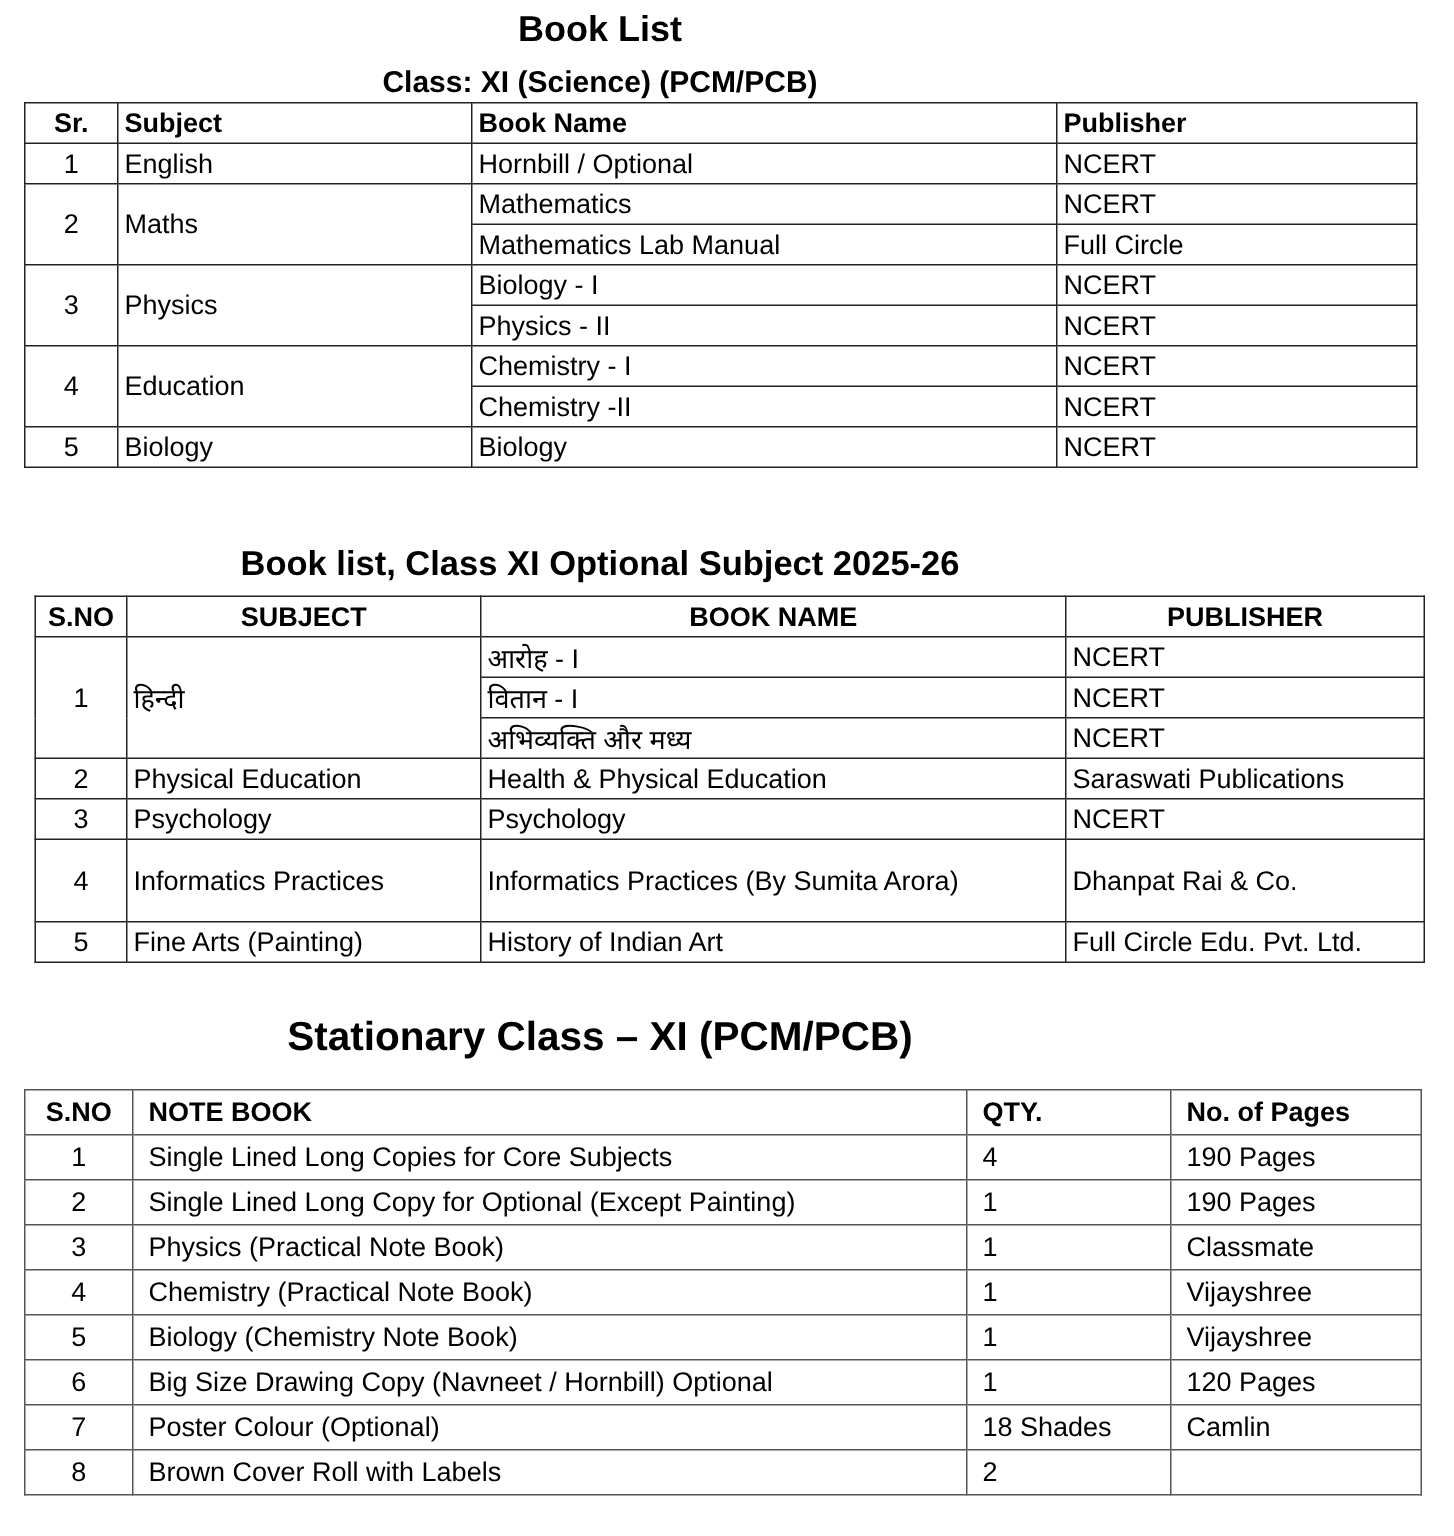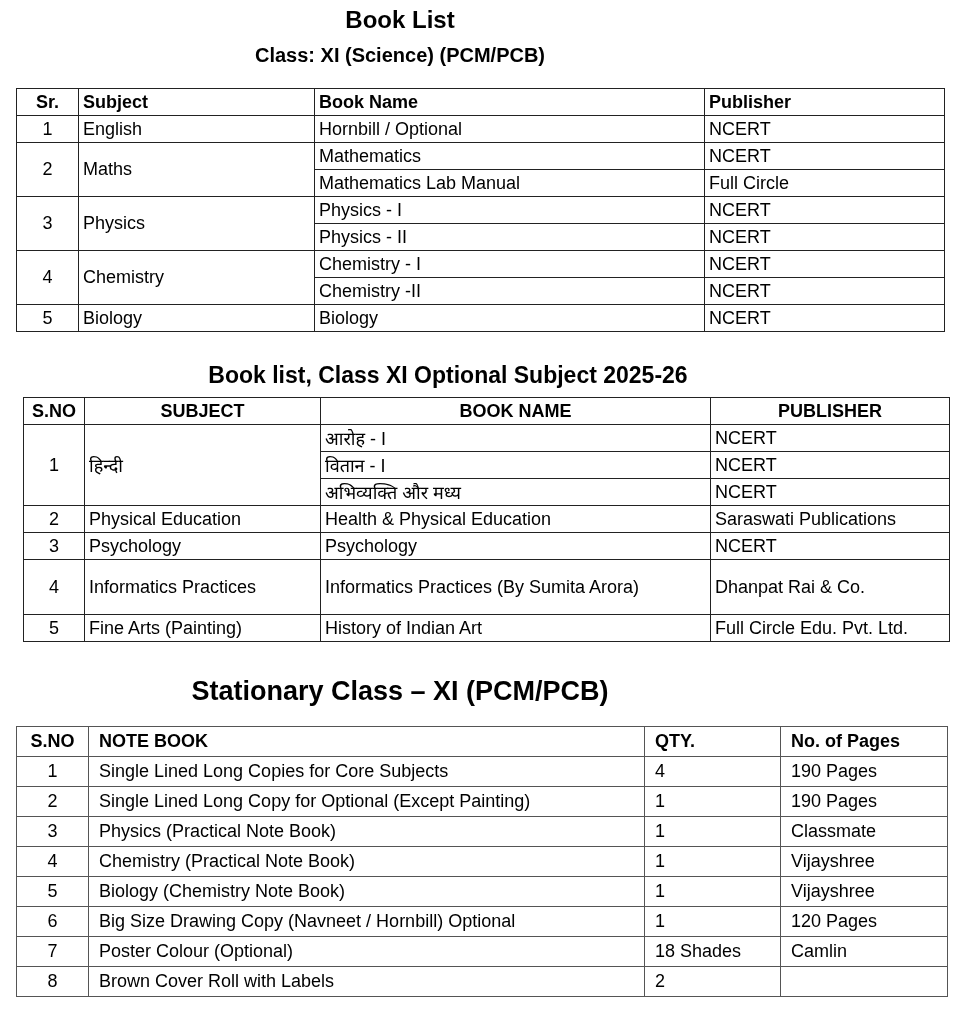--- a/index.html
+++ b/index.html
@@ -22,21 +22,21 @@
   .t2 td, .t2 th { height: 26px; }
   .t3 td, .t3 th { height: 29px; border-color: #555; }
   .t3 td.pad, .t3 th.pad { padding-left: 10px; }
 </style>
 </head>
 <body>
 
 <div class="title" style="top:6px;font-size:24px;">Book List</div>
 <div class="title" style="top:44px;font-size:20px;">Class: XI (Science) (PCM/PCB)</div>
 
-<table class="t1" style="left:16px;top:88px;width:928px;">
+<table class="t1" style="left:16px;top:68px;width:928px;">
   <colgroup>
       <col style="width:62px">
       <col style="width:236px">
       <col style="width:390px">
       <col style="width:240px">
     </colgroup>
   <thead>
     <tr>
       <th class="c">Sr.</th>
       <th>Subject</th>
@@ -57,47 +57,47 @@
       <td>Mathematics</td>
       <td>NCERT</td>
     </tr>
     <tr>
       <td>Mathematics Lab Manual</td>
       <td>Full Circle</td>
     </tr>
     <tr>
       <td class="c" rowspan="2">3</td>
       <td rowspan="2">Physics</td>
-      <td>Physics - I</td>
+      <td>Biology - I</td>
       <td>NCERT</td>
     </tr>
     <tr>
       <td>Physics - II</td>
       <td>NCERT</td>
     </tr>
     <tr>
       <td class="c" rowspan="2">4</td>
-      <td rowspan="2">Chemistry</td>
+      <td rowspan="2">Education</td>
       <td>Chemistry - I</td>
       <td>NCERT</td>
     </tr>
     <tr>
       <td>Chemistry -II</td>
       <td>NCERT</td>
     </tr>
     <tr>
       <td class="c">5</td>
       <td>Biology</td>
       <td>Biology</td>
       <td>NCERT</td>
     </tr>
   </tbody>
 </table>
 
-<div class="title" style="top:362px;font-size:23px;margin-left:48px;">Book list, Class XI Optional Subject 2025-26</div>
+<div class="title" style="top:362px;font-size:23px;">Book list, Class XI Optional Subject 2025-26</div>
 
 <table class="t2" style="left:23px;top:397px;width:926px;">
   <colgroup>
       <col style="width:61px">
       <col style="width:236px">
       <col style="width:390px">
       <col style="width:239px">
     </colgroup>
   <thead>
     <tr>

